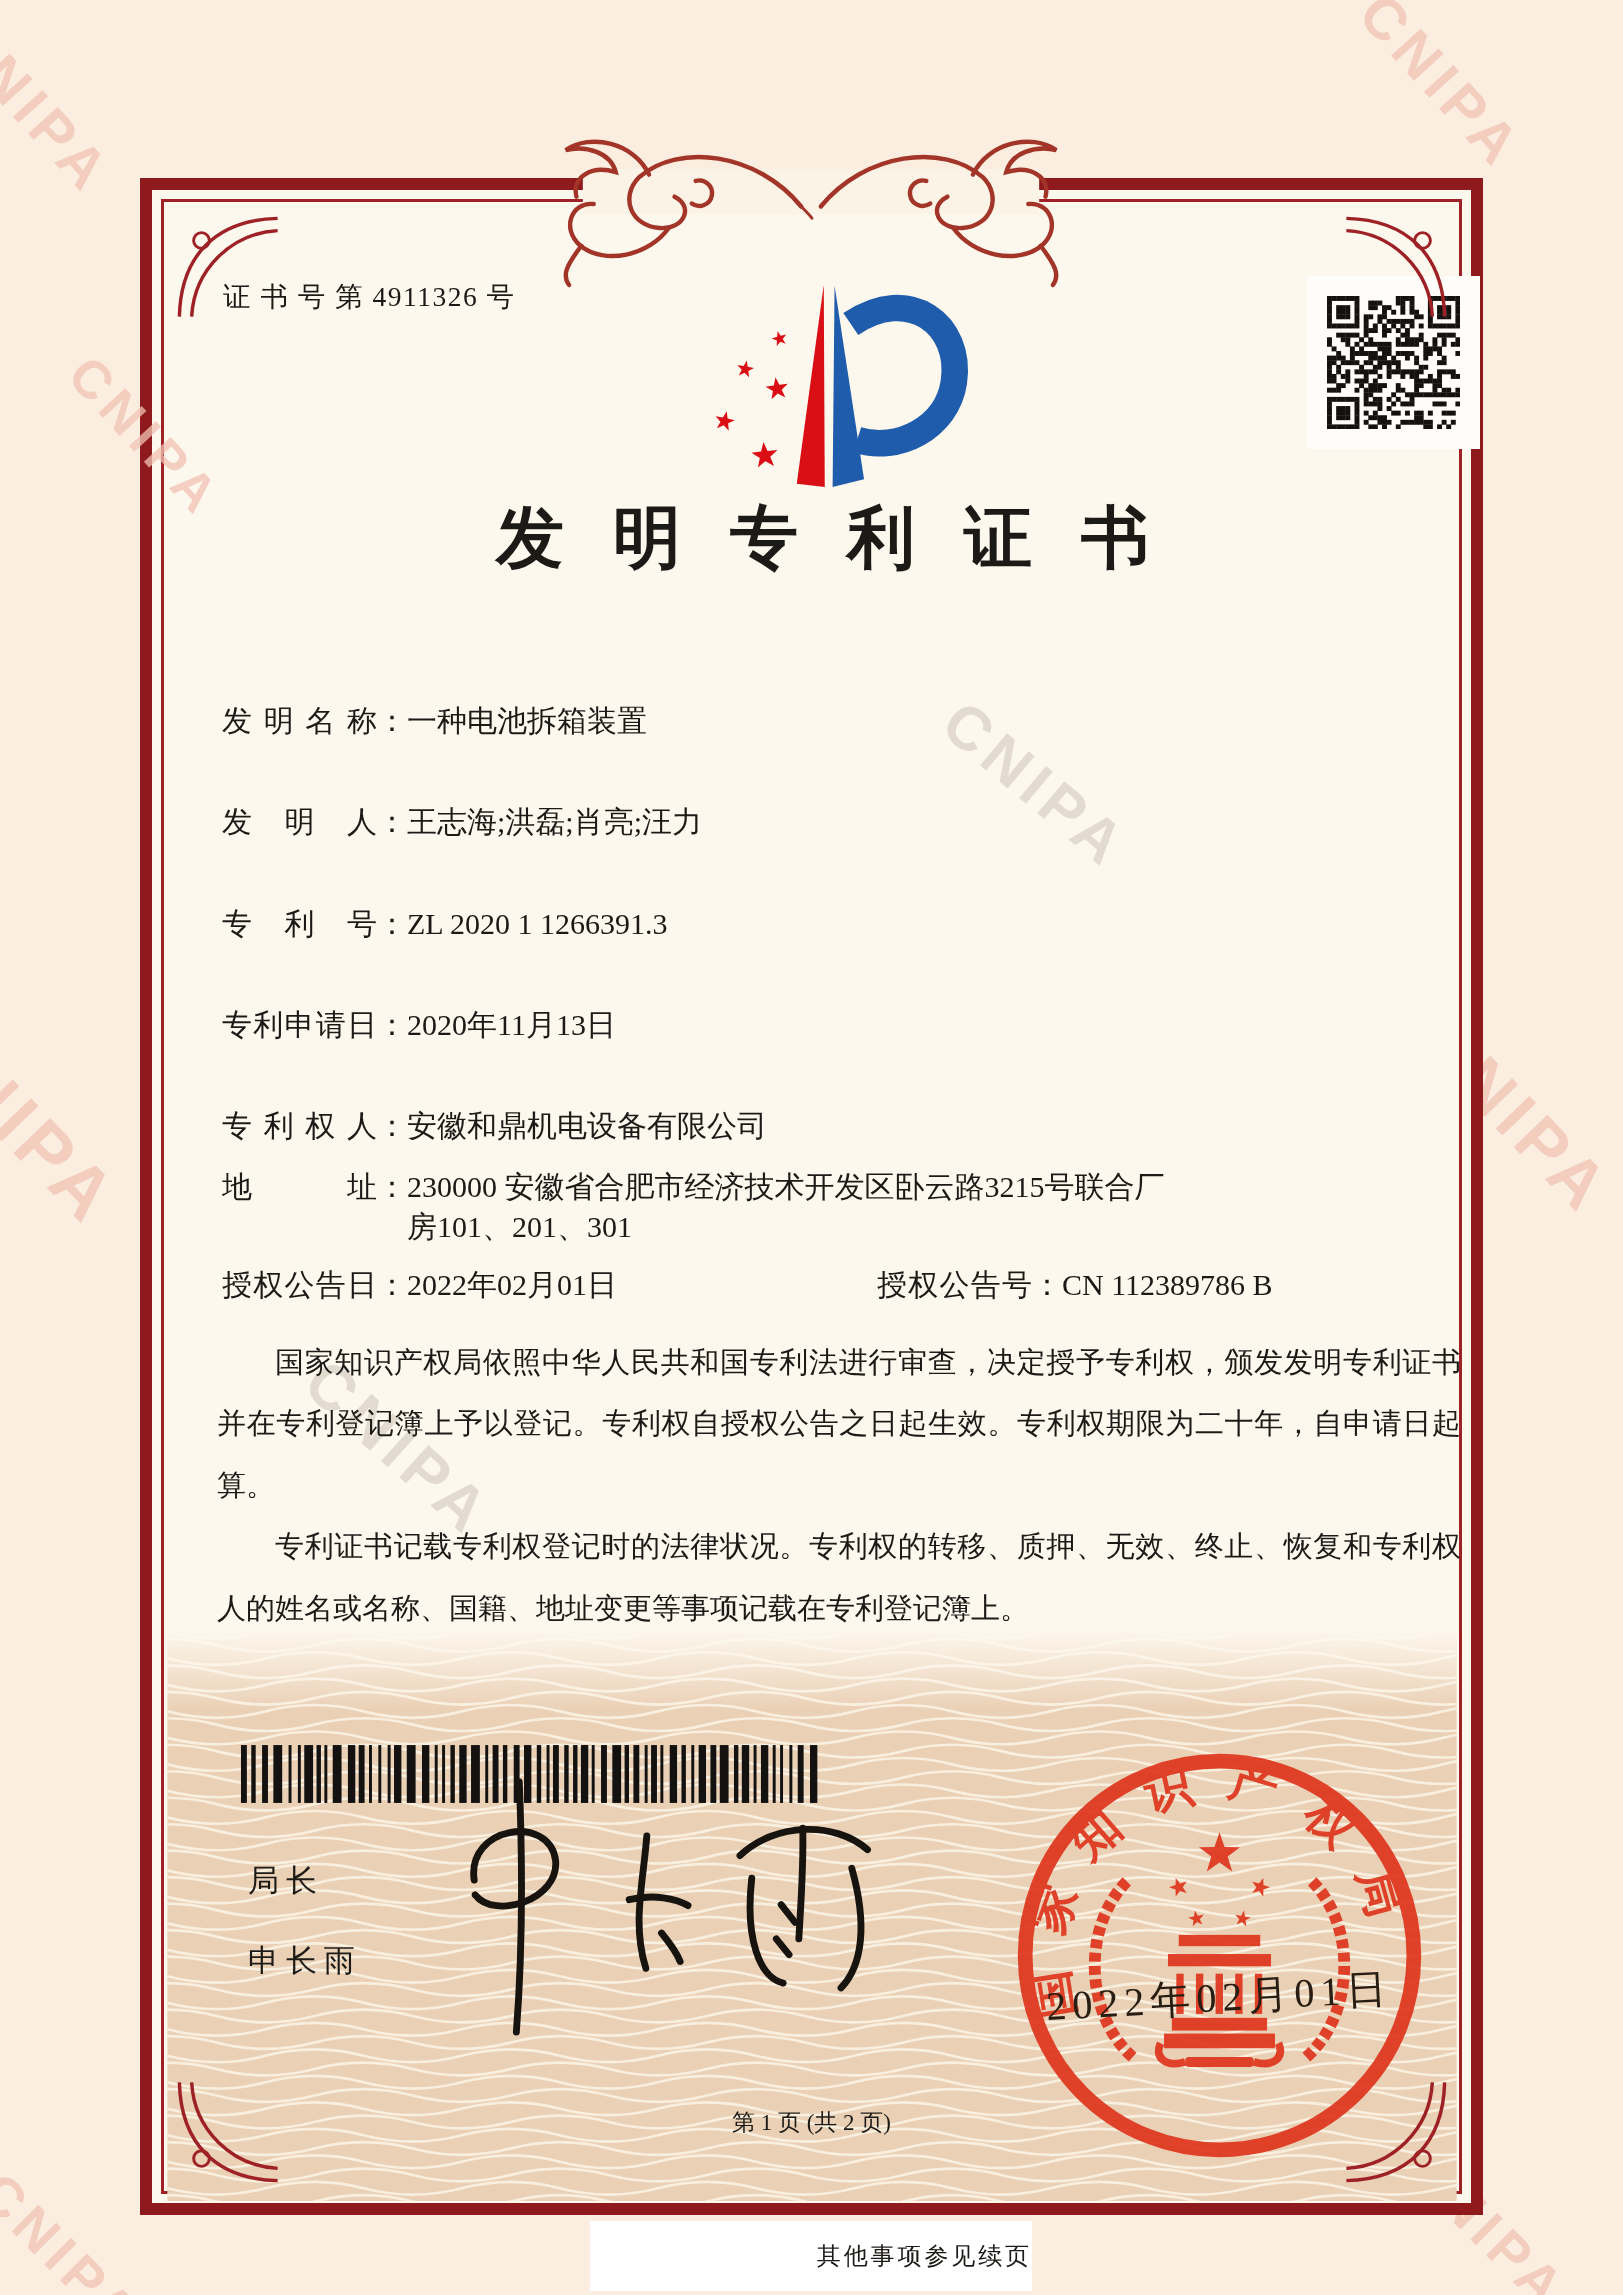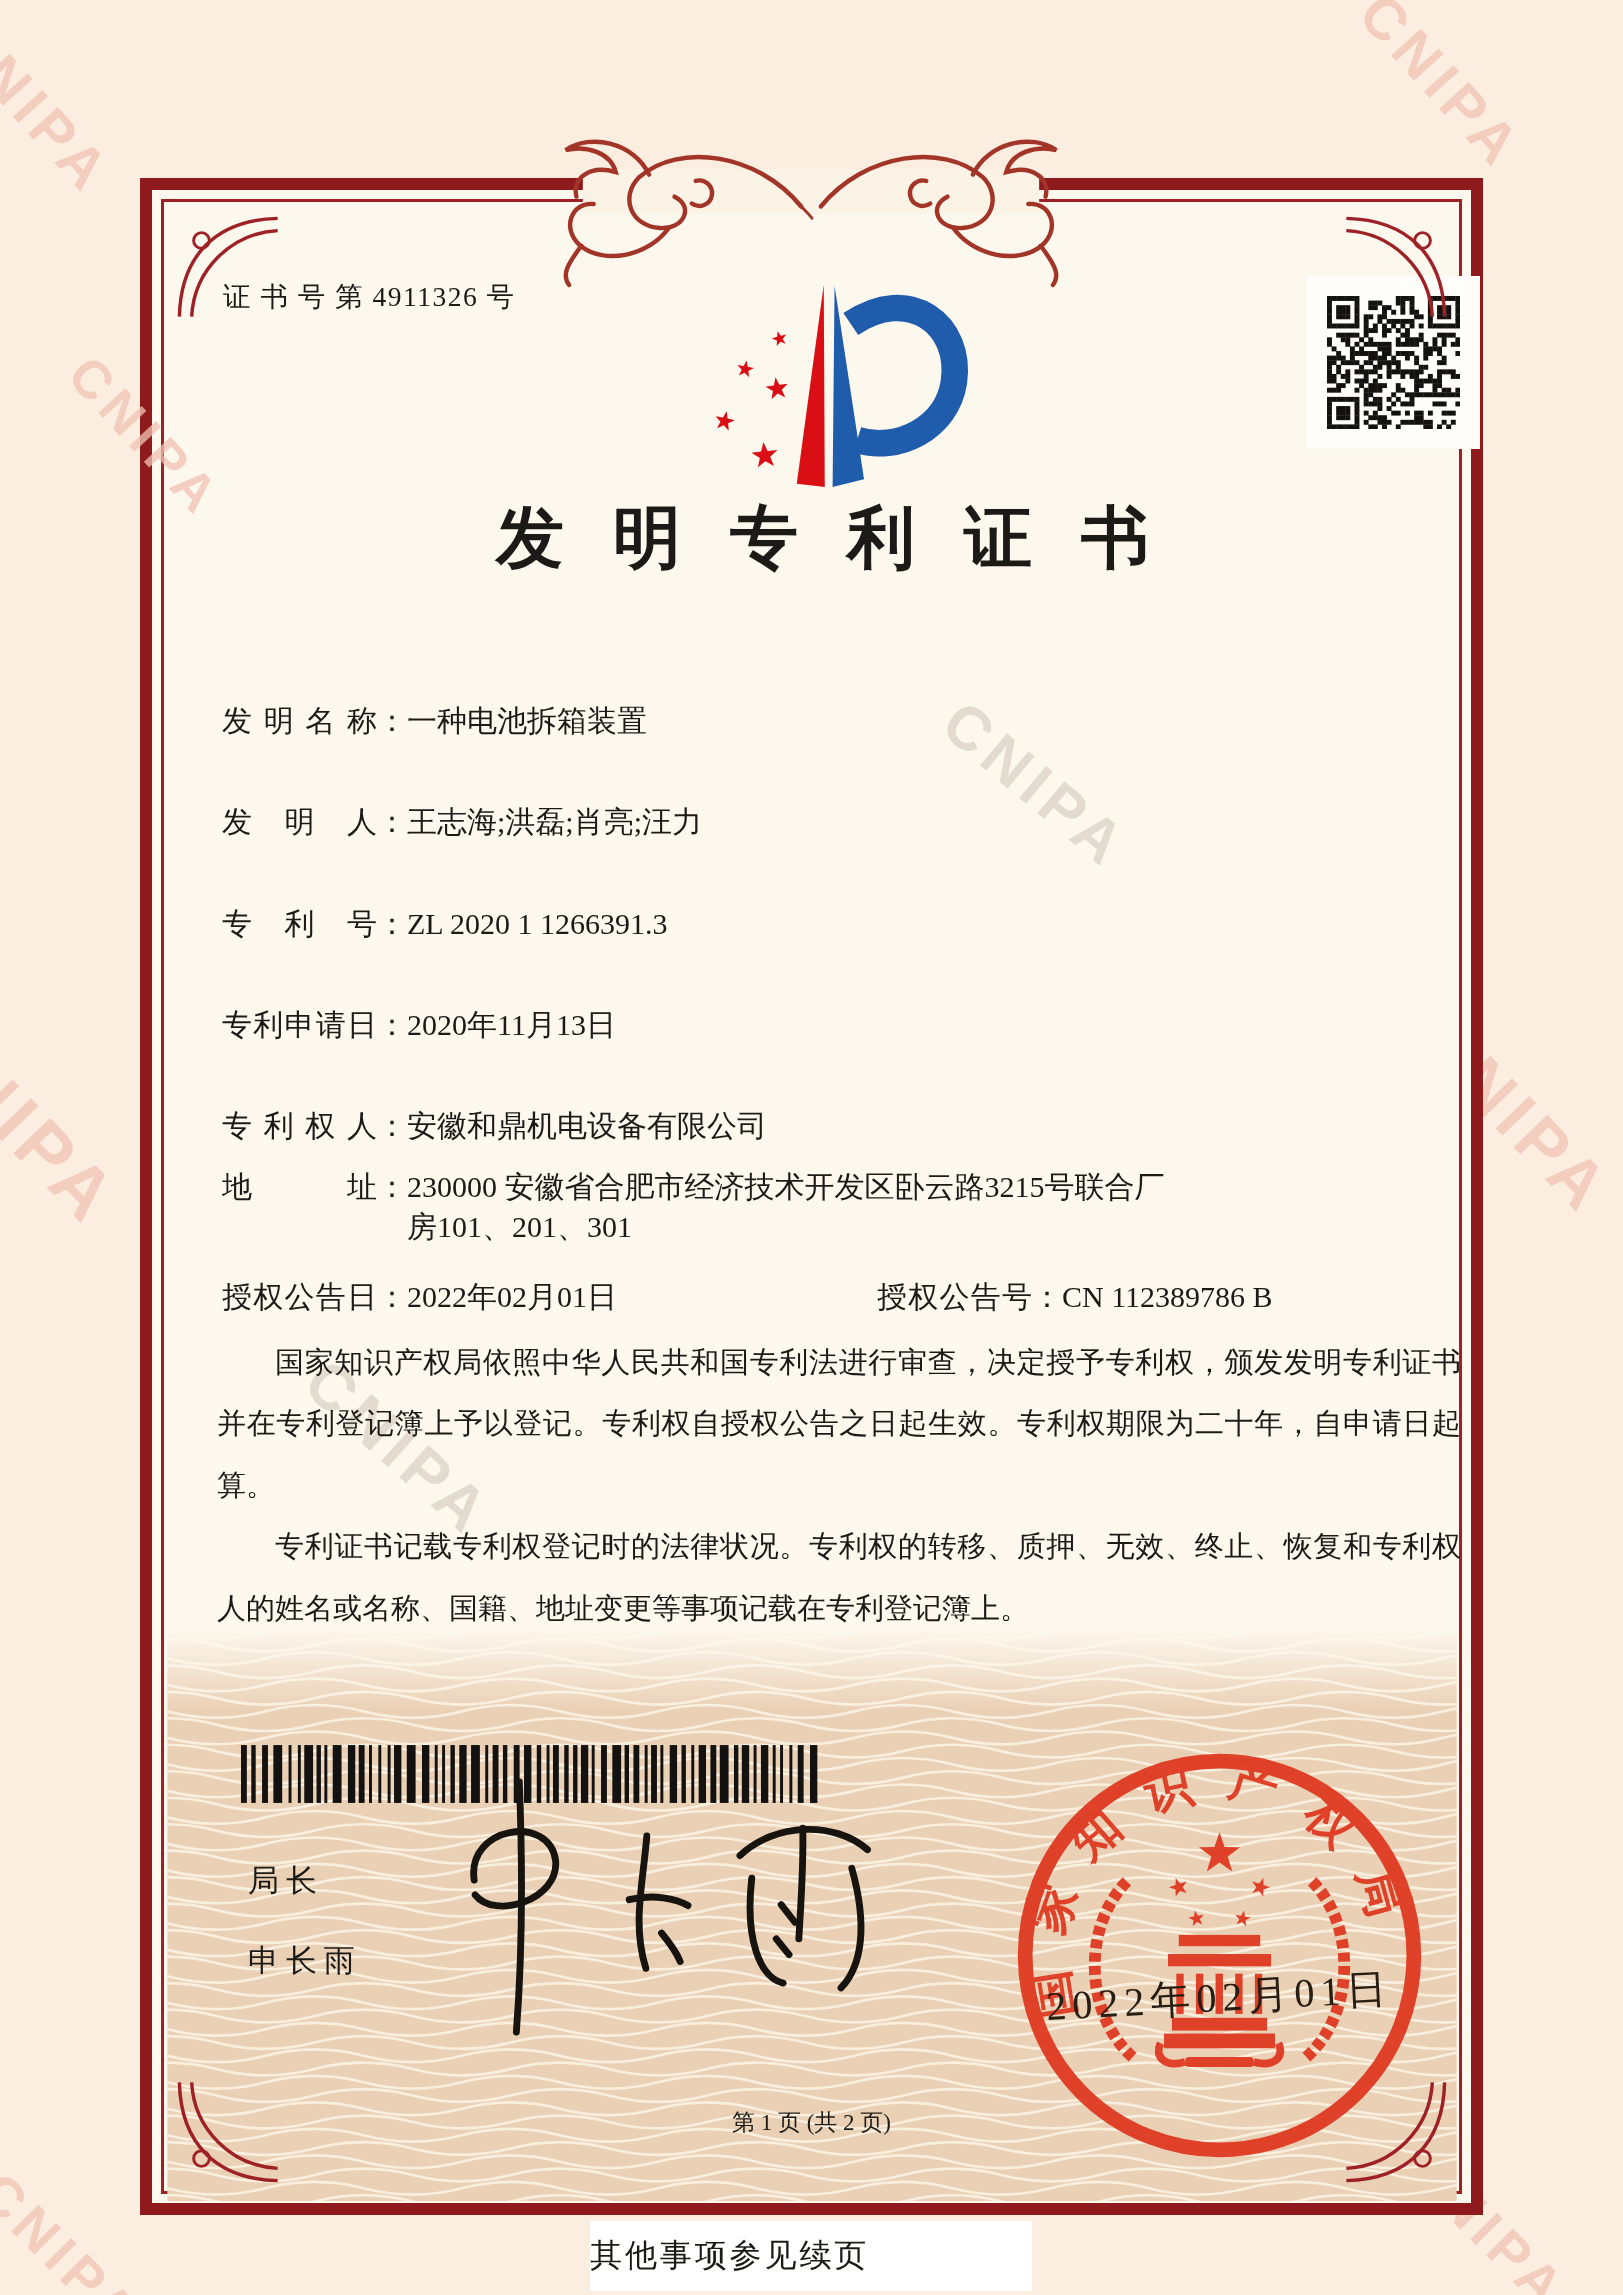--- a/index.html
+++ b/index.html
@@ -47,40 +47,40 @@
   #qr-box{left:1307px; top:276px; width:173px; height:173px; background:#fffdf9;
     display:flex; align-items:center; justify-content:center;}
 
   #fields{left:222px; top:701px; width:1237px; font-size:30px; line-height:1.31;}
   .field{display:flex; align-items:flex-start; margin-bottom:62px;}
   .field .flabel{flex:0 0 auto; display:inline-block; width:155px;
     text-align:justify; text-align-last:justify;}
   .field .fcolon{flex:0 0 auto; width:30px;}
   .field .fvalue{flex:0 0 auto; max-width:1021px;}
   .field.f-patentee{margin-bottom:22px;}
-  .field.f-address{margin-bottom:31px;}
+  .field.f-address{margin-bottom:19px;}
   .field.f-address .fvalue{max-width:775px;}
   .field.f-grant{margin-bottom:16px;}
   .gpair{display:flex;}
   .gpair.first{width:655px;}
 
   #paras{left:217px; top:1332px; width:1244px; font-size:29px; line-height:2.12;
     text-align:justify;}
   #paras p{margin:0; text-indent:2em;}
 
   #barcode{left:240px; top:1745px; z-index:5;}
   #director-title{left:248px; top:1860px; font-size:31px; letter-spacing:6.9px; z-index:5;text-align:right;}
   #director-name{left:248px; top:1940px; font-size:31px; letter-spacing:6.9px; z-index:5;}
   #signature{left:432px; top:1777px; z-index:5;}
   #seal{left:1006px; top:1742px; z-index:6; opacity:.94;}
   #page-num{left:0; top:2107px; width:1623px; text-align:center; font-size:23px; z-index:5;}
   #footer-box{
     left:590px; top:2221px; width:442px; height:70px; background:#ffffff; z-index:5;
-    display:flex; align-items:center; justify-content:flex-start;
-    font-size:32px; letter-spacing:2.9px;
+    display:flex; align-items:center; justify-content:flex-end;
+    font-size:24px; letter-spacing:2.9px;
   }
   #top-ornament{left:443px; top:122px; z-index:4;}
   svg text{font-family:"Liberation Serif","DejaVu Serif",serif;}
 </style>
 </head>
 <body>
 
 <div id="page">
 
   <div class="wm pink" style="left:-14.7px;top:4.9px;font-size:58px;transform:rotate(48deg);">CNIPA</div>

